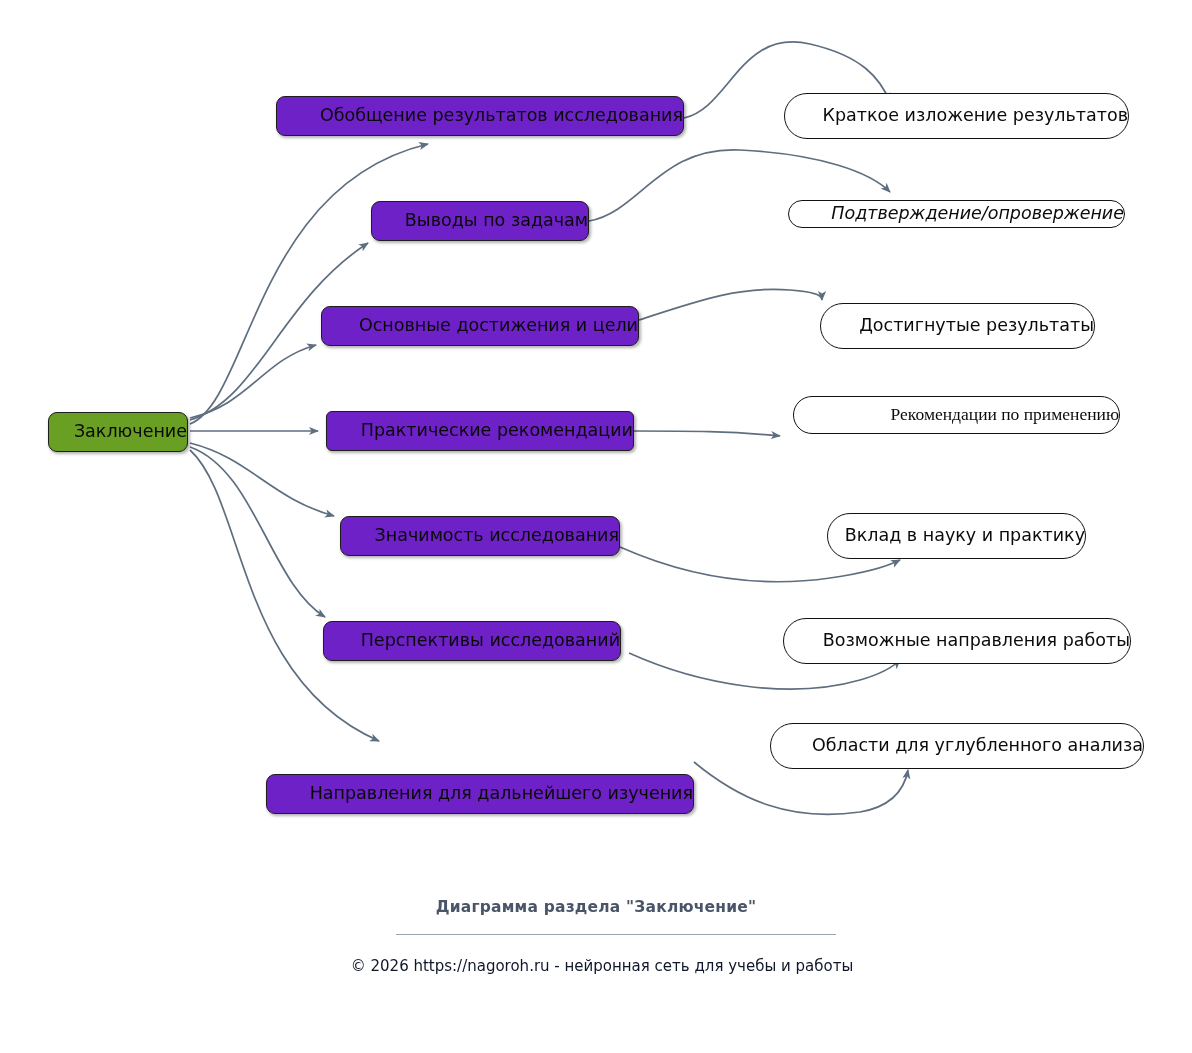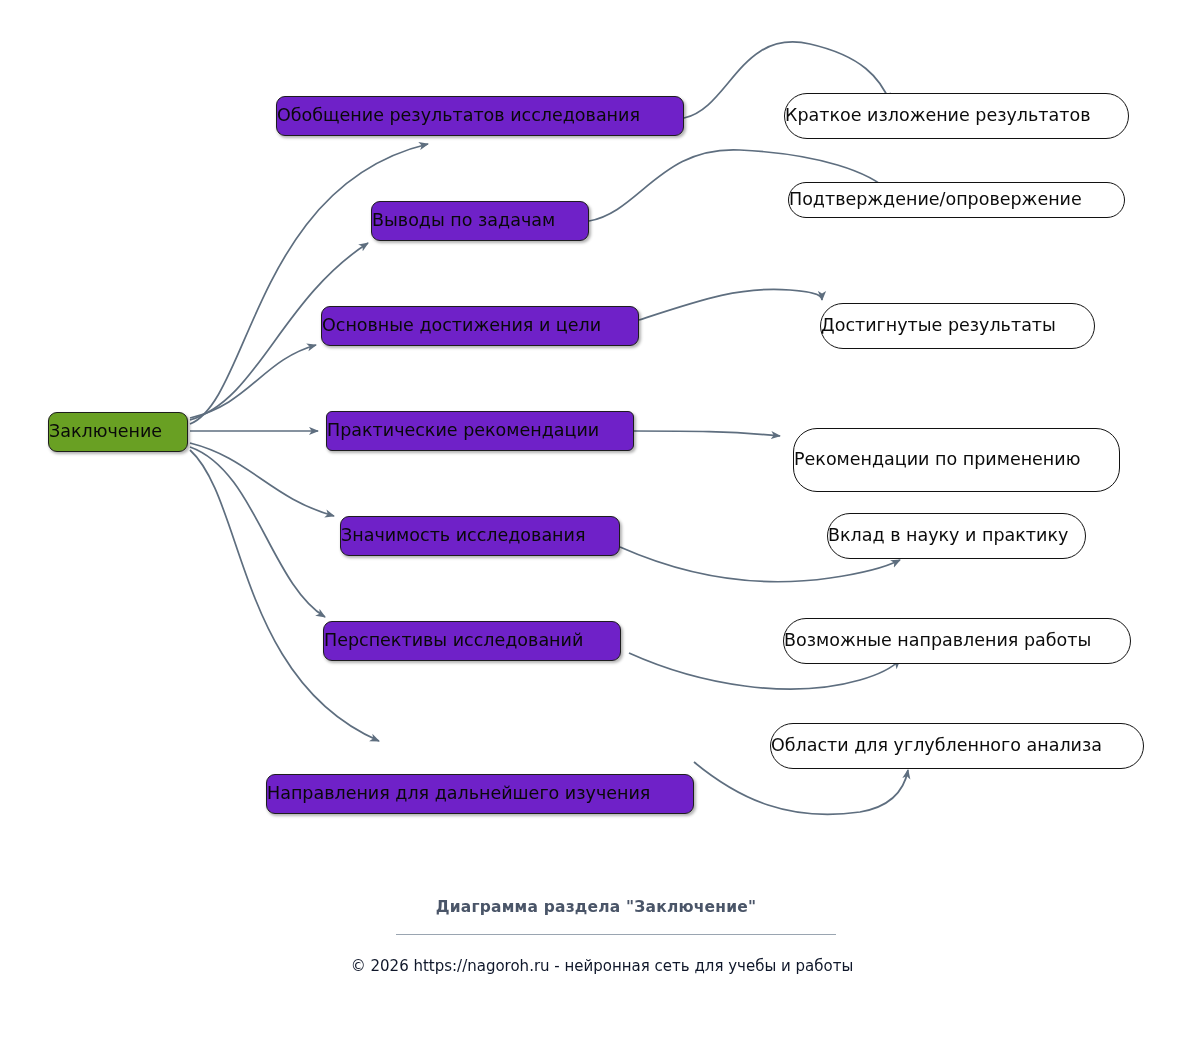--- a/index.html
+++ b/index.html
@@ -25,21 +25,21 @@
     left: 0; top: 0;
     width: 1192px;
     height: 1053px;
     pointer-events: none;
   }
   .node {
     position: absolute;
     box-sizing: border-box;
     display: flex;
     align-items: center;
-    justify-content: flex-start;
+    justify-content: flex-end;
     white-space: nowrap;
     line-height: 1;
   }
   .node-root {
     background: #69a023;
     border: 1.3px solid #1d1d1d;
     border-radius: 9px;
     color: #0a0a0a;
     font-size: 17.5px;
     box-shadow: 1.5px 2px 3px rgba(0,0,0,0.30);
@@ -137,27 +137,27 @@
       </div>
       <div class="node node-branch" style="left: 323px; top: 621px; width: 298px; height: 40px;">
         <span>Перспективы исследований</span>
       </div>
       <div class="node node-branch" style="left: 266px; top: 726px; width: 428px; height: 40px; margin-top: 48px;">
         <span>Направления для дальнейшего изучения</span>
       </div>
       <div class="node node-leaf" style="left: 784px; top: 93px; width: 345px; height: 46px;">
         <span>Краткое изложение результатов</span>
       </div>
-      <div class="node node-leaf" style="left: 788px; top: 182px; width: 337px; height: 36px;">
+      <div class="node node-leaf" style="left: 788px; top: 200px; width: 337px; height: 28px; font-style: italic;">
         <span>Подтверждение/опровержение</span>
       </div>
       <div class="node node-leaf" style="left: 820px; top: 303px; width: 275px; height: 46px;">
         <span>Достигнутые результаты</span>
       </div>
-      <div class="node node-leaf" style="left: 793px; top: 428px; width: 327px; height: 64px;">
+      <div class="node node-leaf" style="left: 793px; top: 396px; width: 327px; height: 38px; font-family: Liberation Serif, serif;">
         <span>Рекомендации по применению</span>
       </div>
       <div class="node node-leaf" style="left: 827px; top: 513px; width: 259px; height: 46px;">
         <span>Вклад в науку и практику</span>
       </div>
       <div class="node node-leaf" style="left: 783px; top: 618px; width: 348px; height: 46px;">
         <span>Возможные направления работы</span>
       </div>
       <div class="node node-leaf" style="left: 770px; top: 723px; width: 374px; height: 46px;">
         <span>Области для углубленного анализа</span>

